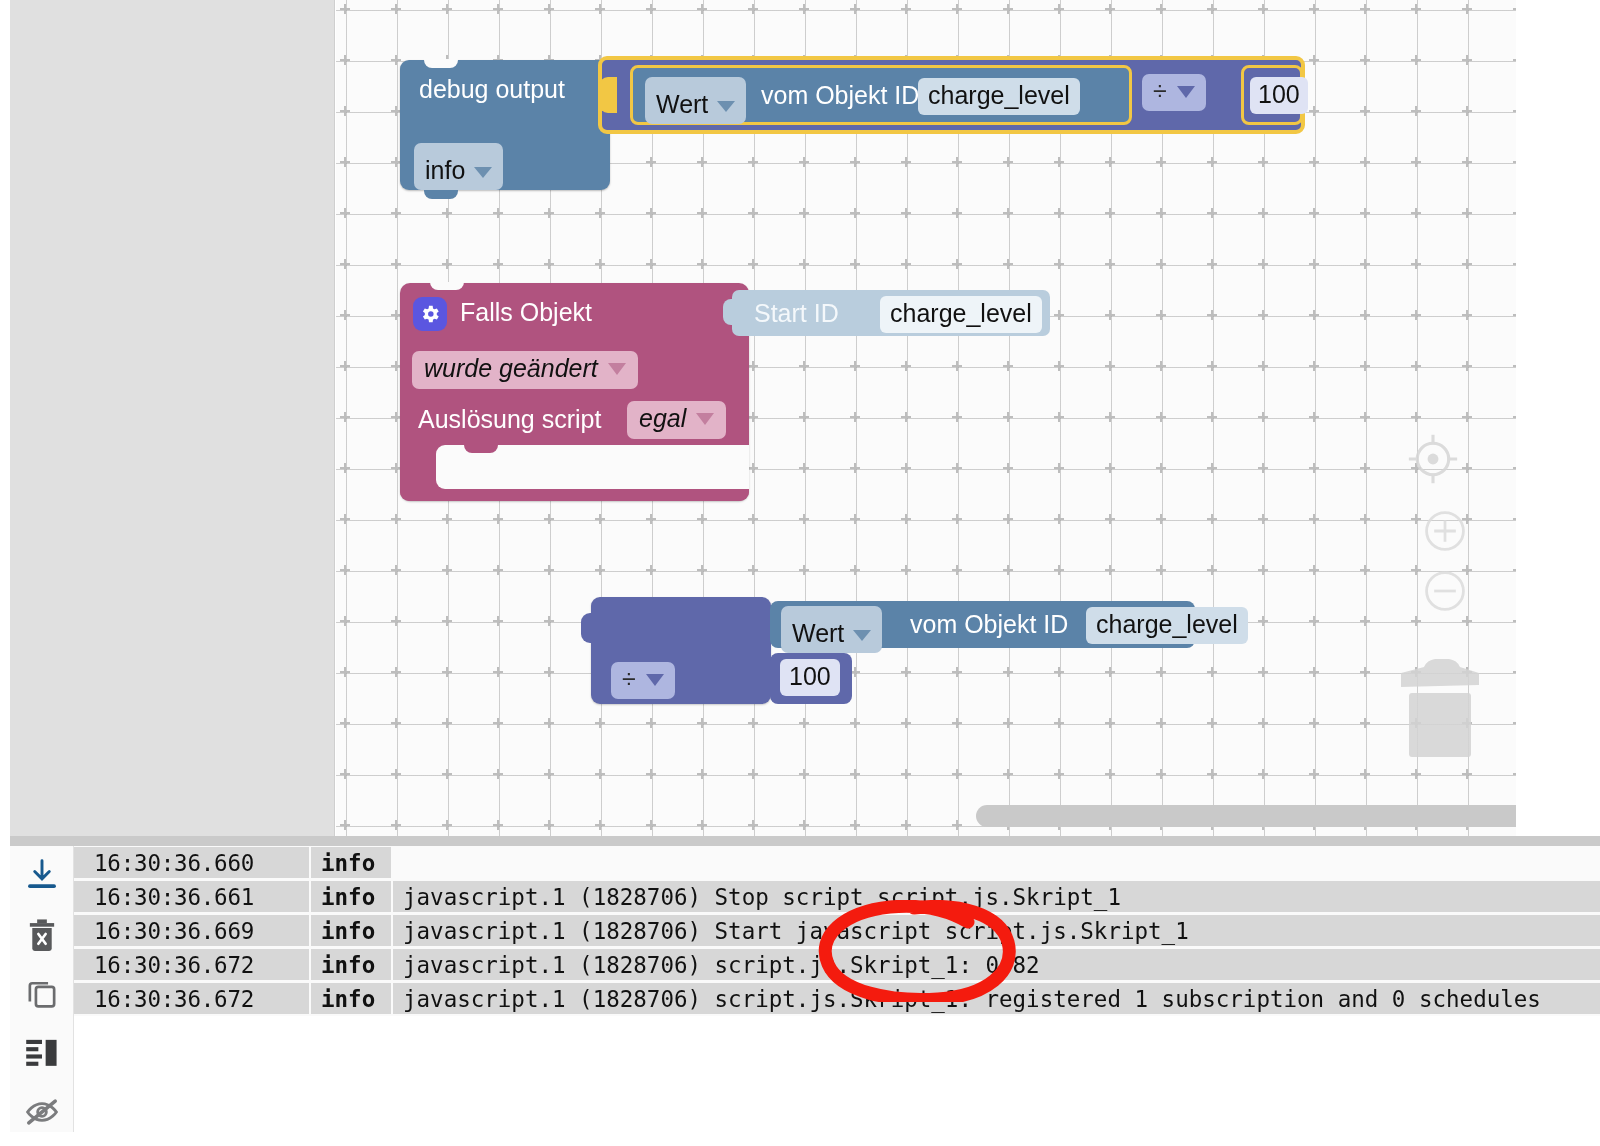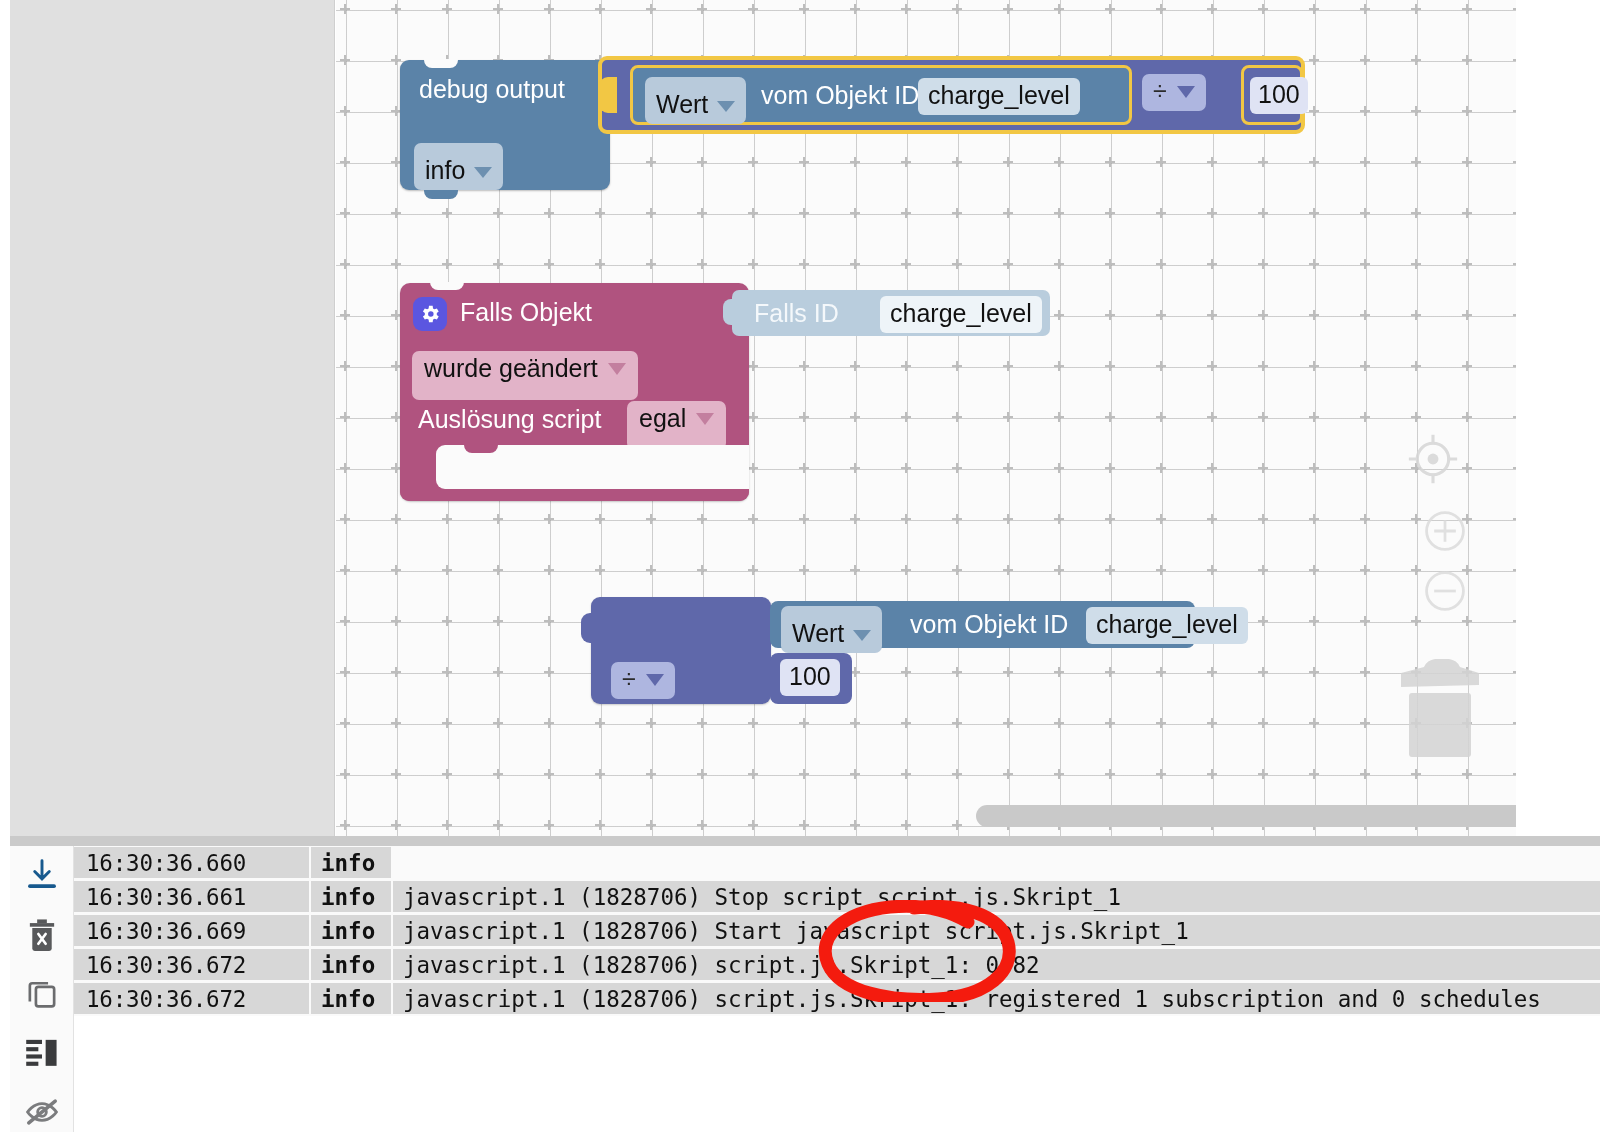--- a/index.html
+++ b/index.html
@@ -133,22 +133,22 @@
     position:absolute; left:30px; top:-1px; width:34px; height:8px;
     background:#fbfbfb; border-radius:0 0 8px 8px;
   }
   #blk-falls .gear{
     position:absolute; left:13px; top:14px; width:34px; height:34px;
     background:#5b56e0; border-radius:9px;
     display:flex; align-items:center; justify-content:center;
   }
   #blk-falls .title{ position:absolute; left:60px; top:17px;text-align:right; }
   .pink-pill{
-    background:#e2b3c8; border-radius:7px; padding:3px 12px 17px 12px;
-    font-size:25px; color:#111; display:inline-flex; align-items:center; gap:10px; white-space:nowrap;
+    background:#e2b3c8; border-radius:7px; padding:3px 12px 6px 12px;
+    font-size:25px; color:#111; display:inline-flex; align-items:center; gap:10px; white-space:nowrap;font-style:italic;
   }
   .pink-caret{
     width:0;height:0;border-left:9px solid transparent;border-right:9px solid transparent;
     border-top:12px solid #c37f9f;
   }
   #blk-falls .row-geaendert{ position:absolute; left:12px; top:68px; }
   #blk-falls .row-ausloes-lbl{ position:absolute; left:18px; top:122px; color:#fff; font-size:25px; }
   #blk-falls .row-ausloes-pill{ position:absolute; left:227px; top:118px; }
   #blk-falls .mouth{
     position:absolute; left:36px; top:162px; width:313px; height:44px;
@@ -255,21 +255,21 @@
   }
   #log-table{
     position:absolute; left:74px; top:0; width:1526px; height:286px;
     background:#fafafa; overflow:hidden;
   }
   .log-row{
     display:flex; align-items:center; height:33px; margin-bottom:1px;
     font-family:"DejaVu Sans Mono", monospace; font-size:22.5px; color:#111;
   }
   .log-row .c-time{
-    width:235px; height:31px; background:#d7d7d7; padding-left:12px;
+    width:235px; height:31px; background:#d7d7d7; padding-left:20px;
     display:flex; align-items:center; letter-spacing:-0.2px;
   }
   .log-row .c-sev{
     width:80px; height:31px; background:#d7d7d7; margin-left:2px; padding-left:10px;
     display:flex; align-items:center; font-weight:bold;
   }
   .log-row .c-msg{
     flex:1; height:31px; background:#d7d7d7; margin-left:2px; padding-left:10px;
     display:flex; align-items:center; white-space:nowrap; overflow:hidden;
   }
@@ -360,21 +360,21 @@
         </div>
 
         <div class="mouth">
           <div class="mouth-notch"></div>
         </div>
         <div class="bottom-bar"></div>
       </div>
 
       <div class="blk" id="blk-objid">
         <div class="plug"></div>
-        <div class="lbl">Falls ID</div>
+        <div class="lbl">Start ID</div>
         <div class="val">charge_level</div>
       </div>
 
       <div class="blk" id="blk-math">
         <div class="plug-l"></div>
         <div class="divpill">
           <span>÷</span>
           <span class="caret2"></span>
         </div>
       </div>

